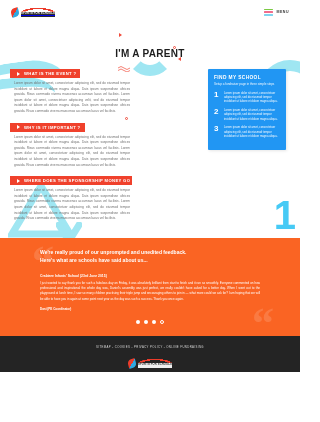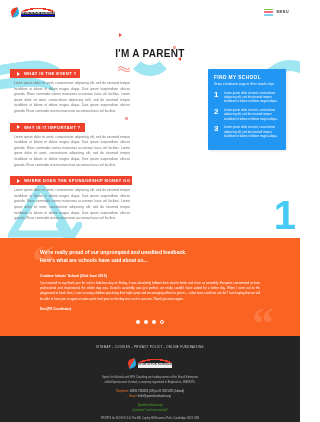--- a/index.html
+++ b/index.html
@@ -3,21 +3,21 @@
 <meta charset="utf-8">
 <style>
   * { margin:0; padding:0; box-sizing:border-box; }
   html,body{ width:300px; height:422px; }
   body{
     font-family:"Liberation Sans", sans-serif;
     background:#ffffff;
     overflow:hidden;
     position:relative;
   }
-  .page{ width:300px; height:422px; position:relative; overflow:hidden; background:#fff; }
+  .page{ width:300px; height:372px; position:relative; overflow:hidden; background:#fff; }
 
   
   .header{
     height:24px; width:100%;
     display:flex; align-items:center; justify-content:space-between;
     padding:0 11px; position:relative; z-index:40; background:#fff;
   }
   .logo{ display:flex; align-items:center; gap:1px; }
   .logo-mark{
     width:9px;height:11px;position:relative;

